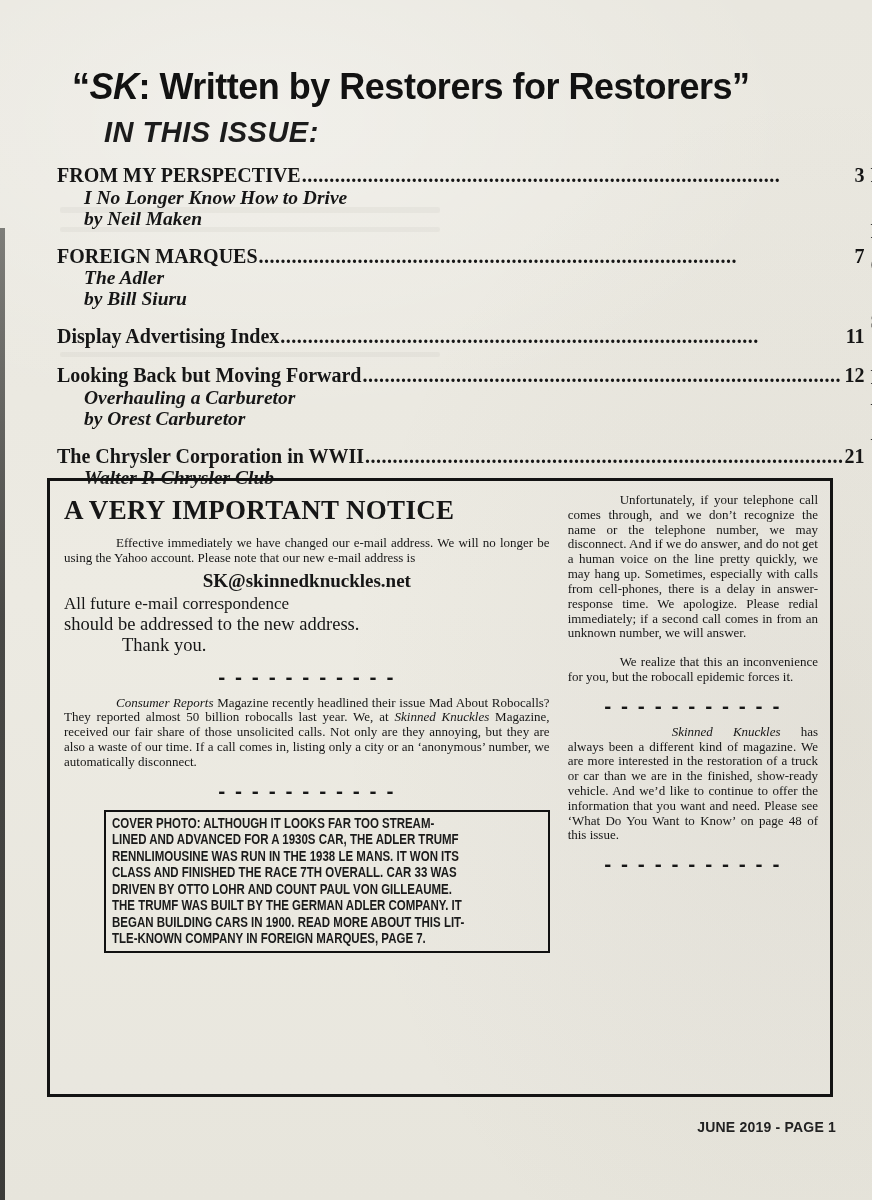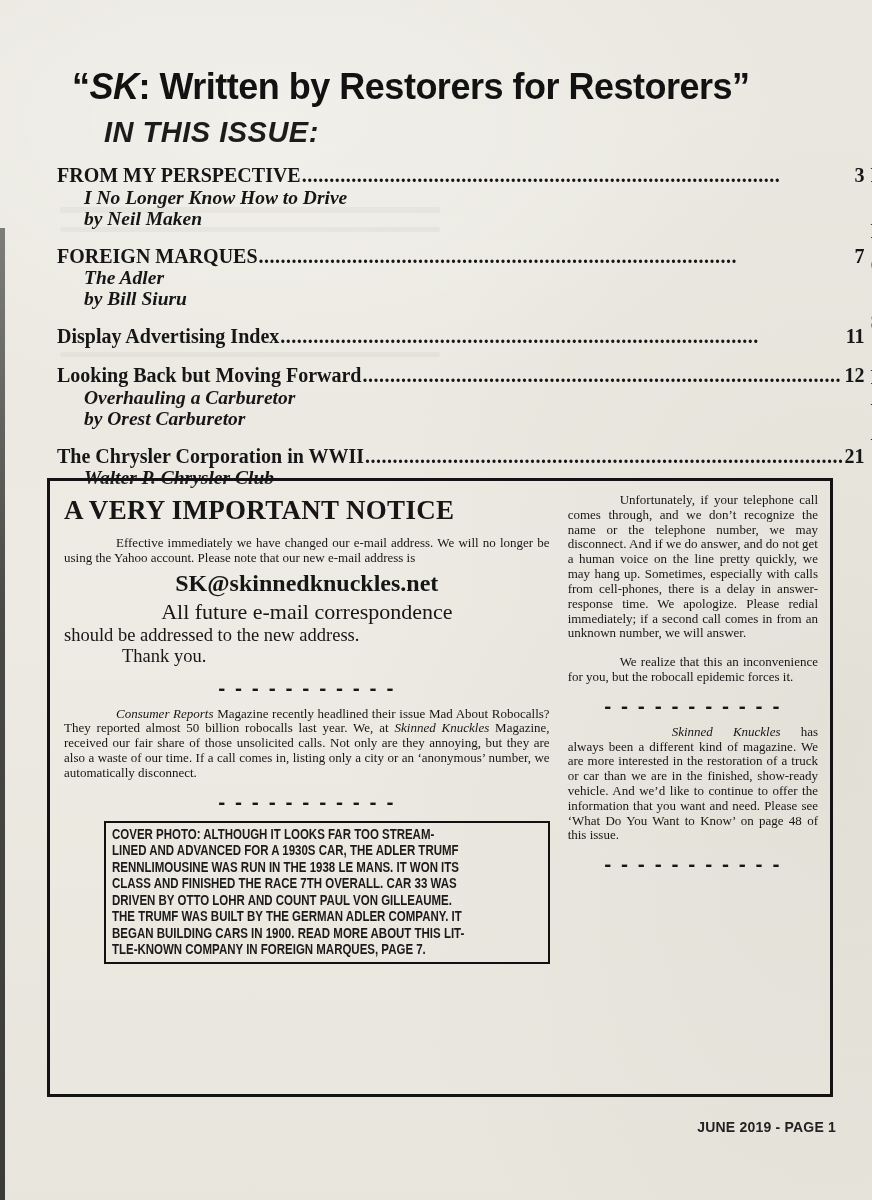--- a/index.html
+++ b/index.html
@@ -57,22 +57,22 @@
     display:flex; padding:12px 12px 8px 14px; overflow:hidden;
   }
   .ncol { box-sizing:border-box; }
   .ncol.nleft  { flex:0 0 382px; padding-right:8px; }
   .ncol.nright { flex:1; padding-left:10px; }
   .notice-heading { margin:2px 0 10px 0; font-size:27px; font-weight:bold; letter-spacing:0.3px; }
   .body-p {
     margin:0 0 4px 0; font-size:13px; line-height:1.14; text-align:justify; text-indent:52px;
   }
   .it { font-style:italic; }
-  .email-line { font-weight:bold; font-size:24px; text-align:center; margin:2px 0; }
-  .cont-line1 { font-size:22px; text-align:center; }
+  .email-line { font-weight:bold; font-size:19px; text-align:center; margin:2px 0; }
+  .cont-line1 { font-size:17px; }
   .cont-line2 { font-size:18.5px; }
   .cont-line3 { font-size:18.5px; padding-left:58px; margin-bottom:4px; }
   .divider {
     text-align:center; font-family:"Liberation Sans", sans-serif; font-weight:bold;
     font-size:21px; letter-spacing:2px; margin:9px 0 7px 0; white-space:nowrap;
   }
   .cover-box {
     margin-top:6px; border:2.5px solid #111; padding:3px 6px 4px 6px; overflow:hidden;margin-left:40px;
   }
   .cover-lines {

